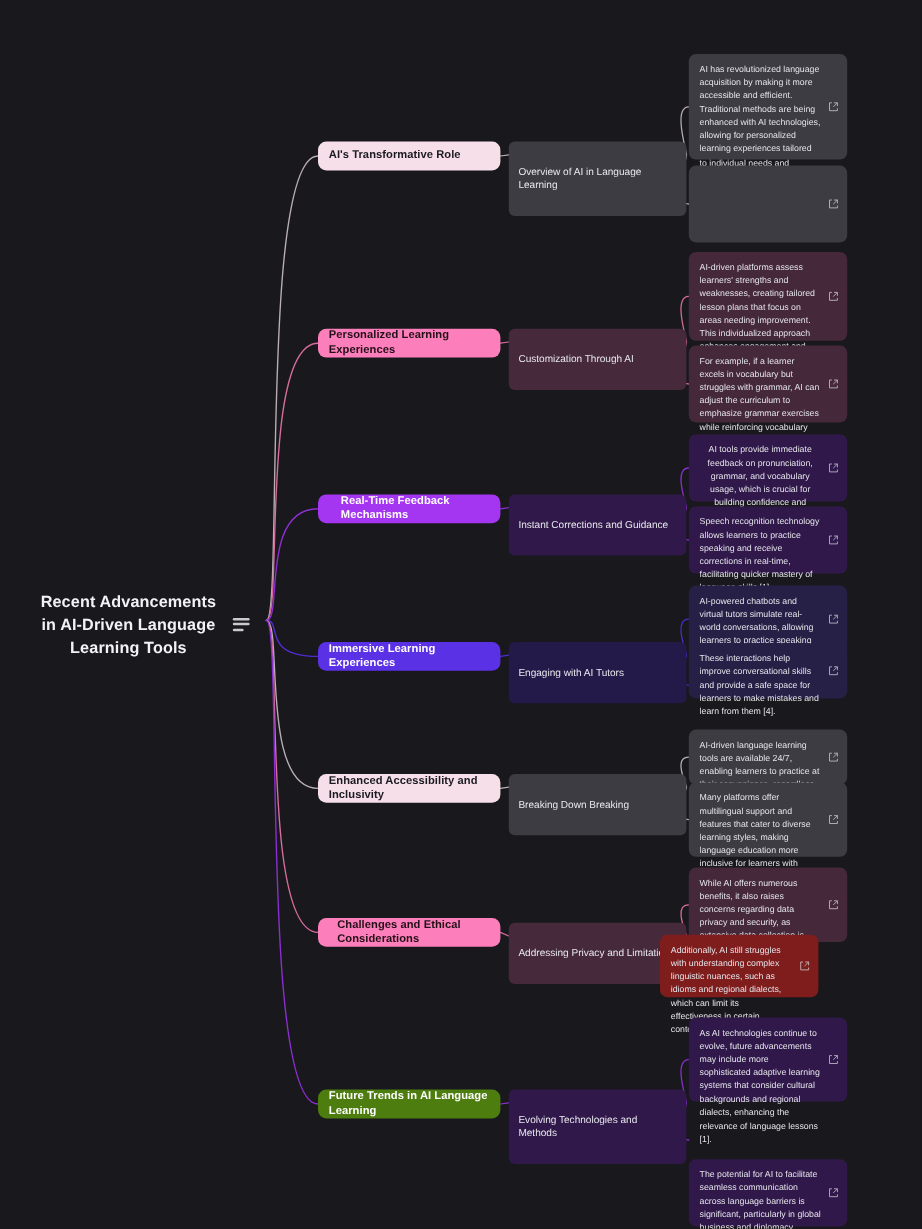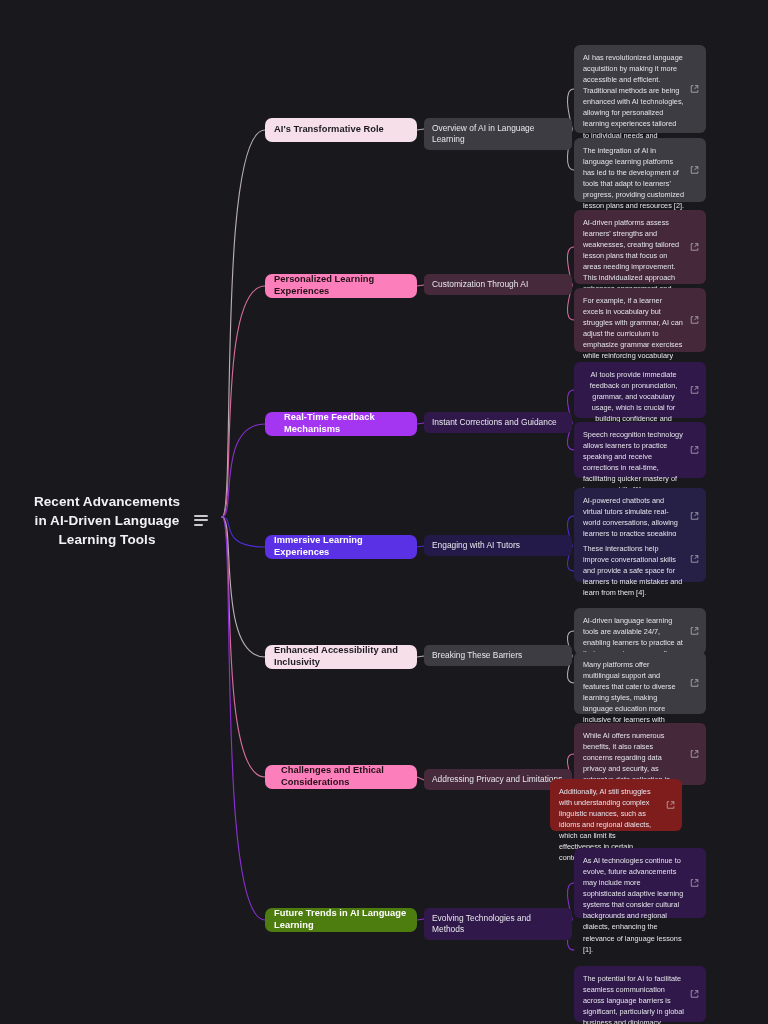--- a/index.html
+++ b/index.html
@@ -58,21 +58,21 @@
     align-items: center;
     overflow: visible;
   }
   .b-node span { display:block; }
 
   
   .t-node {
     position: absolute;
     width: 148px;
     border-radius: 5px;
-    padding: 5px 8px;
+    padding: 20px 8px;
     font-size: 8.4px;
     font-weight: 400;
     line-height: 1.3;
     color: #e7e7ec;
     min-height: 21px;
     display: flex;
     align-items: center;
   }
 
   
@@ -149,21 +149,21 @@
       <div class="t-node" style="left: 424px; top: 118px; background: rgb(60, 60, 66);">
         <span>Overview of AI in Language Learning</span>
       </div>
       <div class="leaf" style="left: 574px; top: 45px; height: 88px; background: rgb(60, 60, 66);"><span>AI has revolutionized language acquisition by making it more accessible and efficient. Traditional methods are being enhanced with AI technologies, allowing for personalized learning experiences tailored to individual needs and preferences [1].</span><span class="lnk">
           <svg viewBox="0 0 10 10" width="9" height="9">
             <path d="M3.6 1.3H1.4v7.3h7.3V6.4" fill="none" stroke="#d8d8de" stroke-width="0.9"></path>
             <path d="M5.6 1.3h3.1v3.1" fill="none" stroke="#d8d8de" stroke-width="0.9"></path>
             <path d="M8.7 1.3 4.9 5.1" fill="none" stroke="#d8d8de" stroke-width="0.9"></path>
           </svg>
         </span></div>
-      <div class="leaf" style="left: 574px; top: 138px; height: 64px; background: rgb(60, 60, 66);"><span>The integration of AI in language learning platforms has led to the development of tools that adapt to learners' progress, providing customized lesson plans and resources [2].</span><span class="lnk">
+      <div class="leaf" style="left: 574px; top: 138px; height: 64px; background: rgb(60, 60, 66);"><span class="lnk">
           <svg viewBox="0 0 10 10" width="9" height="9">
             <path d="M3.6 1.3H1.4v7.3h7.3V6.4" fill="none" stroke="#d8d8de" stroke-width="0.9"></path>
             <path d="M5.6 1.3h3.1v3.1" fill="none" stroke="#d8d8de" stroke-width="0.9"></path>
             <path d="M8.7 1.3 4.9 5.1" fill="none" stroke="#d8d8de" stroke-width="0.9"></path>
           </svg>
         </span></div>
       <div class="b-node" style="left: 265px; top: 274px; background: rgb(252, 126, 187); color: rgb(35, 16, 23);">
         <span>Personalized Learning Experiences</span>
       </div>
       <div class="t-node" style="left: 424px; top: 274px; background: rgb(70, 41, 58);">
@@ -220,21 +220,21 @@
           <svg viewBox="0 0 10 10" width="9" height="9">
             <path d="M3.6 1.3H1.4v7.3h7.3V6.4" fill="none" stroke="#d8d8de" stroke-width="0.9"></path>
             <path d="M5.6 1.3h3.1v3.1" fill="none" stroke="#d8d8de" stroke-width="0.9"></path>
             <path d="M8.7 1.3 4.9 5.1" fill="none" stroke="#d8d8de" stroke-width="0.9"></path>
           </svg>
         </span></div>
       <div class="b-node" style="left: 265px; top: 645px; background: rgb(246, 223, 233); color: rgb(27, 27, 31);">
         <span>Enhanced Accessibility and Inclusivity</span>
       </div>
       <div class="t-node" style="left: 424px; top: 645px; background: rgb(60, 60, 66);">
-        <span>Breaking These Barriers</span>
+        <span>Breaking Down Breaking</span>
       </div>
       <div class="leaf" style="left: 574px; top: 608px; height: 46px; background: rgb(60, 60, 66);"><span>AI-driven language learning tools are available 24/7, enabling learners to practice at their convenience, regardless of location [2].</span><span class="lnk">
           <svg viewBox="0 0 10 10" width="9" height="9">
             <path d="M3.6 1.3H1.4v7.3h7.3V6.4" fill="none" stroke="#d8d8de" stroke-width="0.9"></path>
             <path d="M5.6 1.3h3.1v3.1" fill="none" stroke="#d8d8de" stroke-width="0.9"></path>
             <path d="M8.7 1.3 4.9 5.1" fill="none" stroke="#d8d8de" stroke-width="0.9"></path>
           </svg>
         </span></div>
       <div class="leaf" style="left: 574px; top: 652px; height: 62px; background: rgb(60, 60, 66);"><span>Many platforms offer multilingual support and features that cater to diverse learning styles, making language education more inclusive for learners with disabilities [5].</span><span class="lnk">
           <svg viewBox="0 0 10 10" width="9" height="9">

